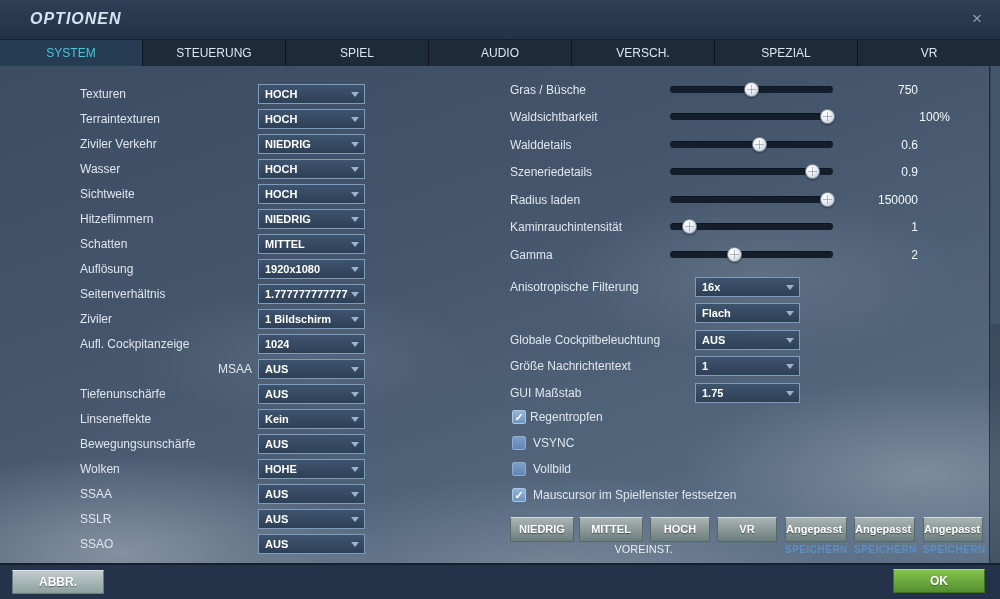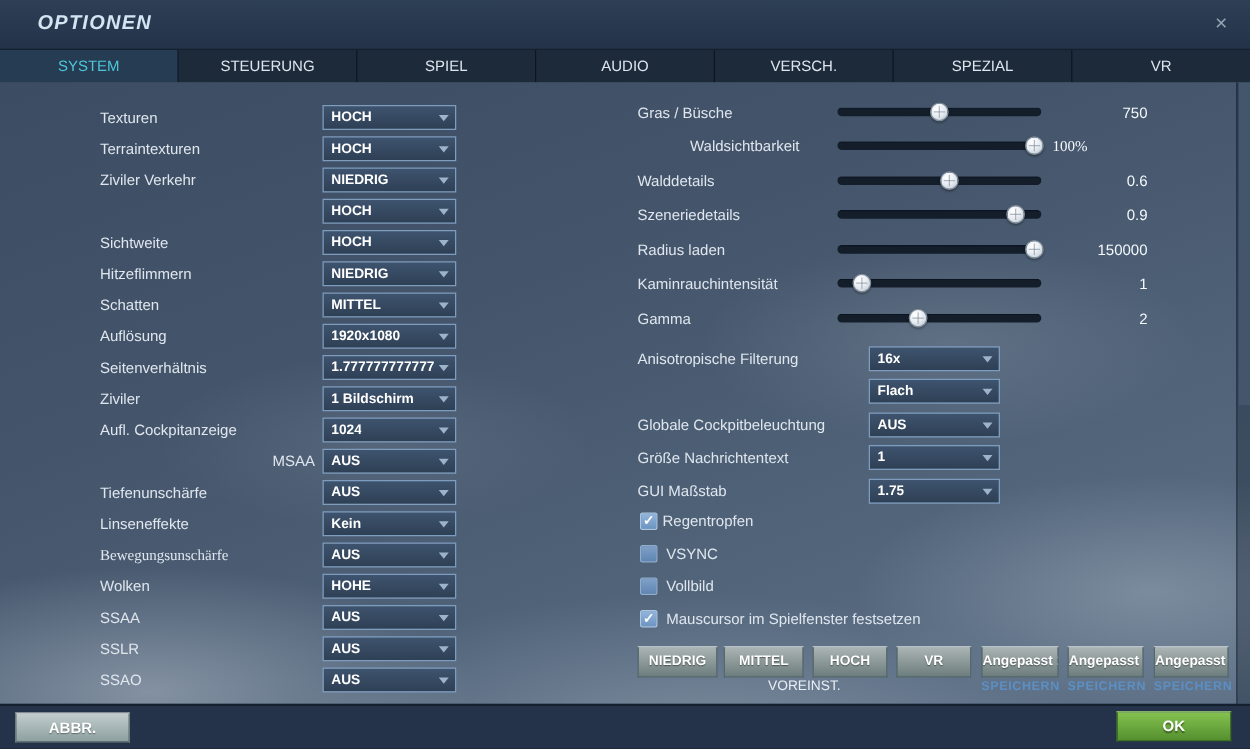--- a/index.html
+++ b/index.html
@@ -121,20 +121,21 @@
       <div class="lbl" style="left: 80px; top: 43px; width: 172px;">Terraintexturen</div>
       <div class="dd" style="left: 258px; top: 43px; width: 107px;">
         <span class="ddval">HOCH</span>
         <span class="chev"></span>
       </div>
       <div class="lbl" style="left: 80px; top: 68px; width: 172px;">Ziviler Verkehr</div>
       <div class="dd" style="left: 258px; top: 68px; width: 107px;">
         <span class="ddval">NIEDRIG</span>
         <span class="chev"></span>
       </div>
+      <div class="lbl" style="left: 80px; top: 93px; width: 172px;">Wasser</div>
       <div class="dd" style="left: 258px; top: 93px; width: 107px;">
         <span class="ddval">HOCH</span>
         <span class="chev"></span>
       </div>
       <div class="lbl" style="left: 80px; top: 118px; width: 172px;">Sichtweite</div>
       <div class="dd" style="left: 258px; top: 118px; width: 107px;">
         <span class="ddval">HOCH</span>
         <span class="chev"></span>
       </div>
       <div class="lbl" style="left: 80px; top: 143px; width: 172px;">Hitzeflimmern</div>
@@ -175,21 +176,21 @@
       <div class="lbl" style="left: 80px; top: 318px; width: 172px;">Tiefenunschärfe</div>
       <div class="dd" style="left: 258px; top: 318px; width: 107px;">
         <span class="ddval">AUS</span>
         <span class="chev"></span>
       </div>
       <div class="lbl" style="left: 80px; top: 343px; width: 172px;">Linseneffekte</div>
       <div class="dd" style="left: 258px; top: 343px; width: 107px;">
         <span class="ddval">Kein</span>
         <span class="chev"></span>
       </div>
-      <div class="lbl" style="left: 80px; top: 368px; width: 172px; font-family: Liberation Serif, serif;">Bewegungsunschärfe</div>
+      <div class="lbl" style="left: 80px; top: 368px; width: 172px;">Bewegungsunschärfe</div>
       <div class="dd" style="left: 258px; top: 368px; width: 107px;">
         <span class="ddval">AUS</span>
         <span class="chev"></span>
       </div>
       <div class="lbl" style="left: 80px; top: 393px; width: 172px;">Wolken</div>
       <div class="dd" style="left: 258px; top: 393px; width: 107px;">
         <span class="ddval">HOHE</span>
         <span class="chev"></span>
       </div>
       <div class="lbl" style="left: 80px; top: 418px; width: 172px;">SSAA</div>
@@ -205,25 +206,25 @@
       <div class="lbl" style="left: 80px; top: 468px; width: 172px;">SSAO</div>
       <div class="dd" style="left: 258px; top: 468px; width: 107px;">
         <span class="ddval">AUS</span>
         <span class="chev"></span>
       </div>
       <div class="lbl" style="left: 510px; top: 14px; width: 155px;">Gras / Büsche</div>
       <div class="slider-track" style="left: 670px; top: 20px;">
         <div class="slider-thumb" style="left: 74px;"></div>
       </div>
       <div class="val-text" style="left: 828px; top: 14px; width: 90px;">750</div>
-      <div class="lbl" style="left: 510px; top: 41px; width: 155px; margin-left: 42px;">Waldsichtbarkeit</div>
+      <div class="lbl" style="left: 510px; top: 41px; width: 155px;">Waldsichtbarkeit</div>
       <div class="slider-track" style="left: 670px; top: 47px;">
         <div class="slider-thumb" style="left: 150px;"></div>
       </div>
-      <div class="val-text" style="left: 780px; top: 41px; width: 90px; font-family: Liberation Serif, serif;">100%</div>
+      <div class="val-text" style="left: 860px; top: 41px; width: 90px;">100%</div>
       <div class="lbl" style="left: 510px; top: 69px; width: 155px;">Walddetails</div>
       <div class="slider-track" style="left: 670px; top: 75px;">
         <div class="slider-thumb" style="left: 82px;"></div>
       </div>
       <div class="val-text" style="left: 828px; top: 69px; width: 90px;">0.6</div>
       <div class="lbl" style="left: 510px; top: 96px; width: 155px;">Szeneriedetails</div>
       <div class="slider-track" style="left: 670px; top: 102px;">
         <div class="slider-thumb" style="left: 135px;"></div>
       </div>
       <div class="val-text" style="left: 828px; top: 96px; width: 90px;">0.9</div>

